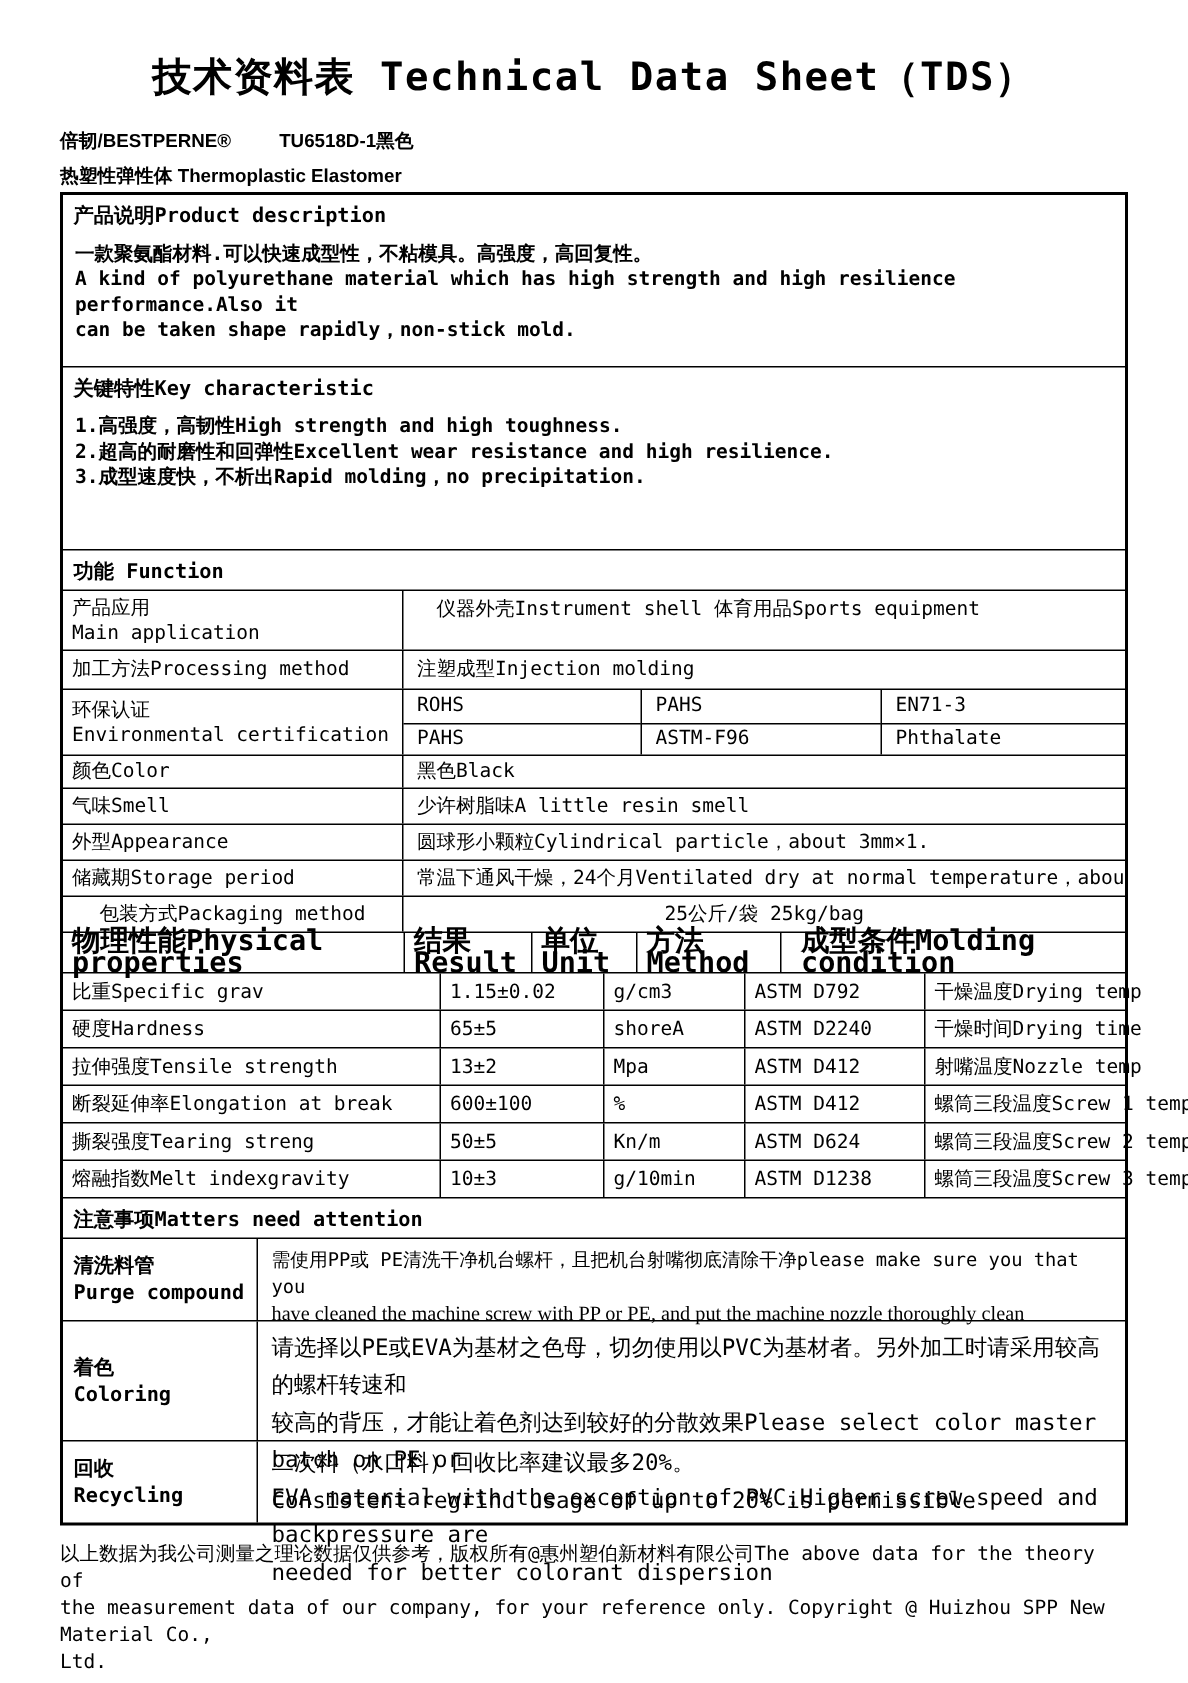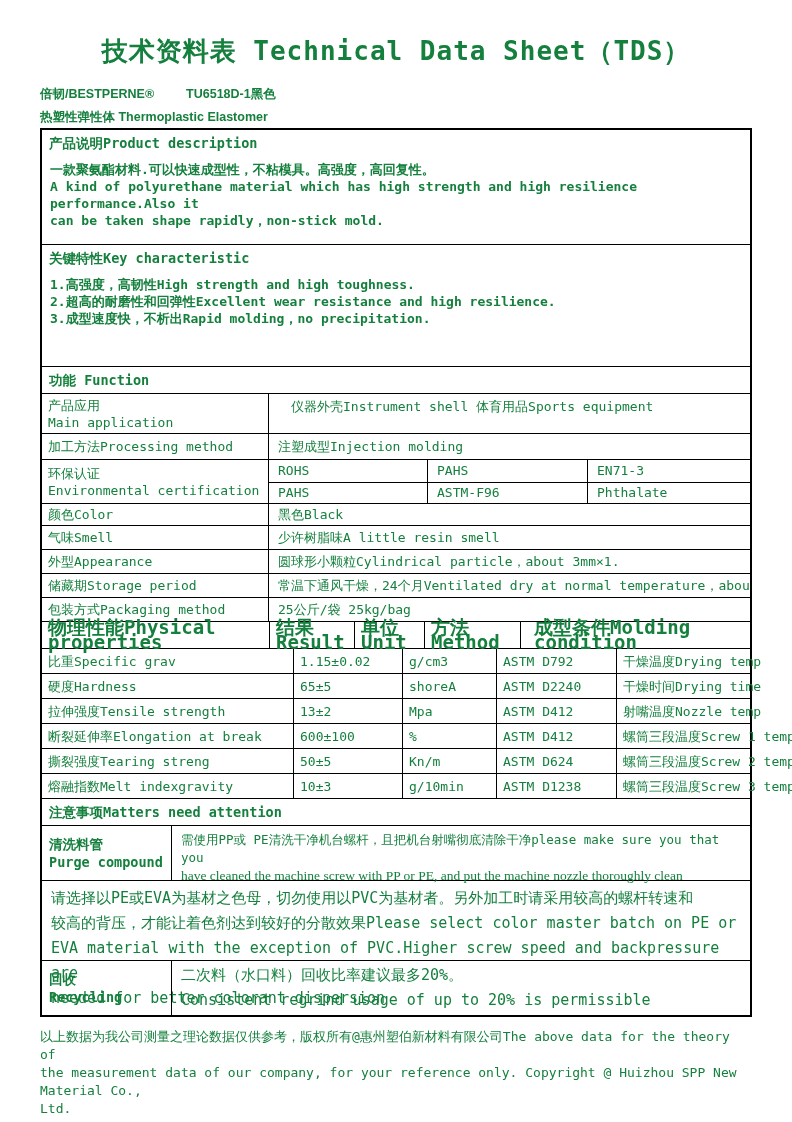--- a/index.html
+++ b/index.html
@@ -2,21 +2,21 @@
 <html><head>
 <meta charset="utf-8">
 <style>
   * { margin:0; padding:0; box-sizing:border-box; }
   html,body { background:#888; }
   .page {
     position:relative;
     width:792px; height:1122px;
     margin:0 auto;
     background:#ffffff;
-    color:#15803d;
+    color:#000000;
     font-family:"DejaVu Sans Mono","Liberation Mono",monospace;
     overflow:hidden;
   }
   .title {
     padding-top:34px;
     text-align:center;
     font-size:26px;
     font-weight:bold;
     letter-spacing:1px;
     font-family:"DejaVu Sans Mono","Liberation Mono",monospace;
@@ -60,21 +60,21 @@
   .fvalue { flex:1; padding:3px 9px; line-height:17px; display:flex; flex-direction:column; justify-content:center; }
   .fvalue.top { justify-content:flex-start; padding-top:4px; }
   .fvalue.clip { white-space:nowrap; overflow:hidden; }
   .r-app { height:40px;gap:13px; }
   .r-proc { height:26px; }
   .r-cert { height:44px; }
   .r-color { height:22px; }
   .r-smell { height:24px; }
   .r-appear { height:24px; }
   .r-storage { height:24px; }
-  .r-pack { height:24px; }
+  .r-pack { height:24px;text-align:center; }
 
   .cert-grid { flex:1; display:grid; grid-template-columns:158px 160px 1fr; grid-template-rows:1fr 1fr; }
   .cert-cell { padding:1px 9px; display:flex; align-items:center; }
   .cert-cell.cb { border-left:1px solid #000; }
   .cert-cell.rb { border-top:1px solid #000; }
 
   .prow { display:flex; border-top:1px solid #000; align-items:stretch; }
   .pcell { padding:2px 6px; display:flex; align-items:center; line-height:15px; }
   .pcell + .pcell { border-left:1px solid #000; }
   .c-prop { width:227px; flex:0 0 227px; }
@@ -255,20 +255,22 @@
     <div class="arow r-purge">
       <div class="alabel">清洗料管
 Purge compound</div>
       <div class="acontent">
         <div class="ln-mono">需使用PP或 PE清洗干净机台螺杆，且把机台射嘴彻底清除干净please make sure you that you</div>
         <div class="ln-serif">have  cleaned the machine screw with PP or PE, and put the machine nozzle thoroughly clean</div>
       </div>
     </div>
 
     <div class="arow r-coloring">
+      <div class="alabel">着色
+Coloring</div>
       <div class="acontent">
         <div class="multi">请选择以PE或EVA为基材之色母，切勿使用以PVC为基材者。另外加工时请采用较高的螺杆转速和
 较高的背压，才能让着色剂达到较好的分散效果Please select color master batch on PE or
 EVA material with the exception of PVC.Higher screw speed and backpressure are
 needed for better colorant dispersion</div>
       </div>
     </div>
 
     <div class="arow r-recycle">
       <div class="alabel">回收

